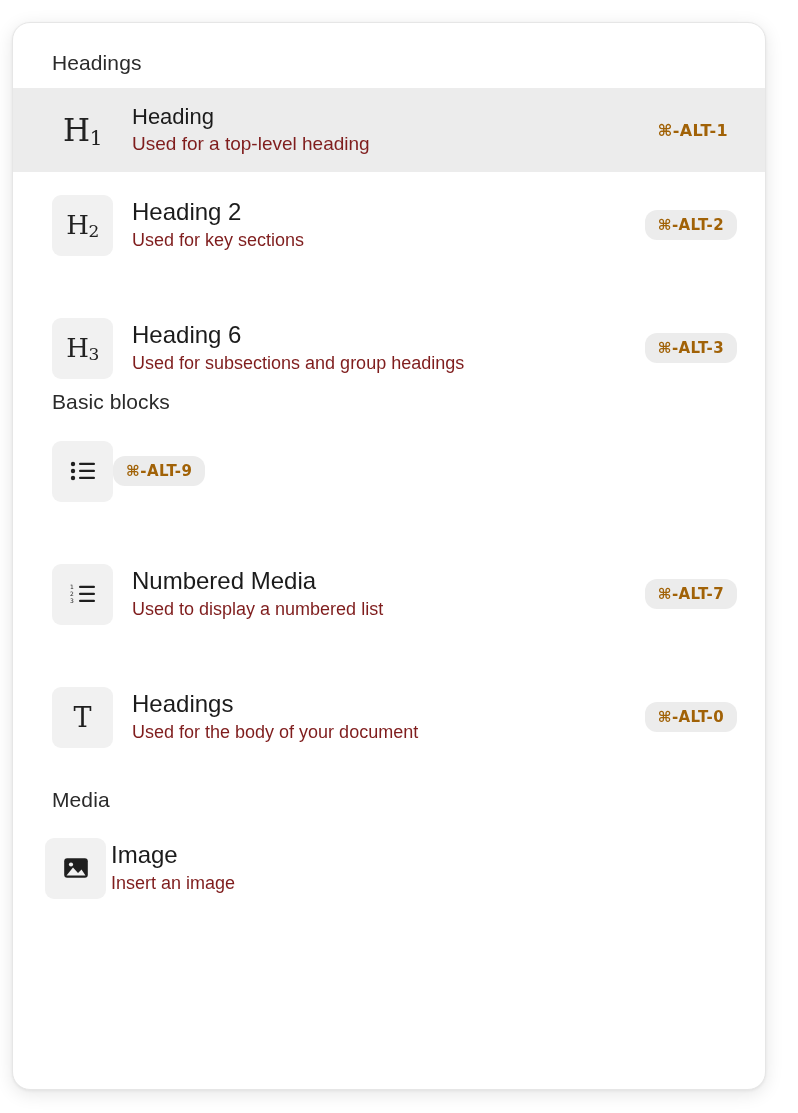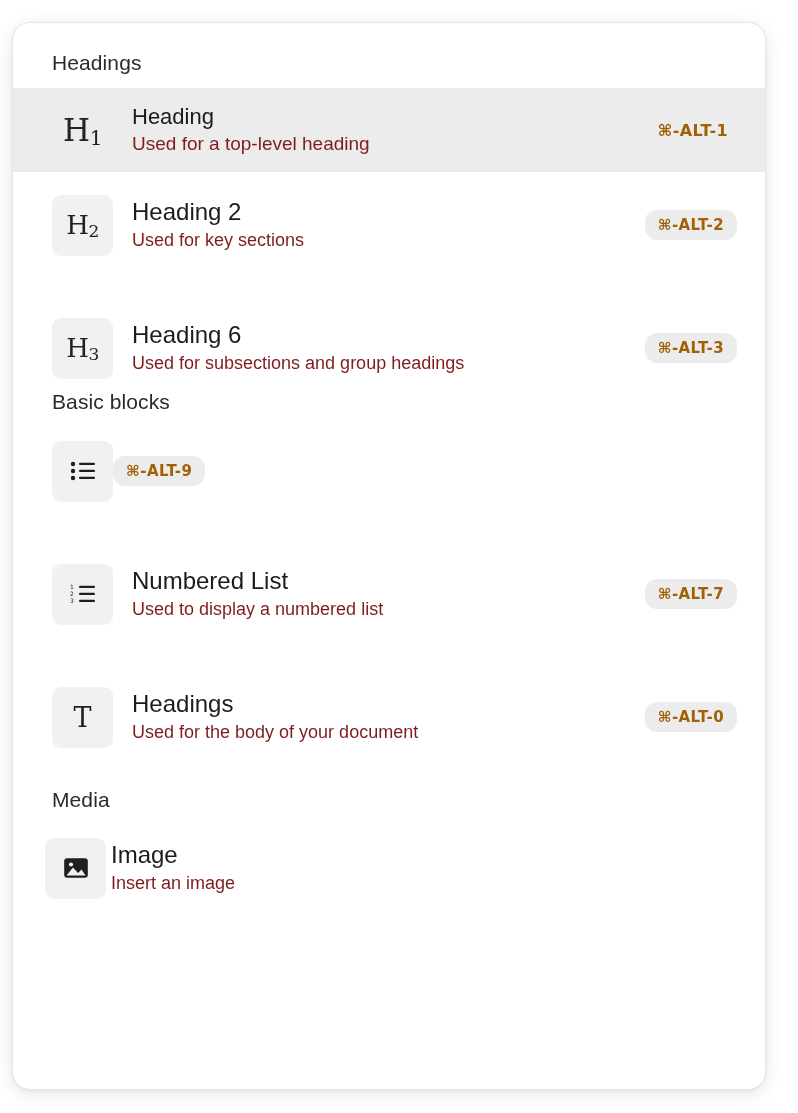--- a/index.html
+++ b/index.html
@@ -245,21 +245,21 @@
           <svg width="26" height="20" viewBox="0 0 26 20" fill="none" aria-hidden="true">
             <text x="0" y="5.4" font-family="DejaVu Sans, sans-serif" font-size="6" fill="#1f1f1f">1</text>
             <text x="0" y="12.4" font-family="DejaVu Sans, sans-serif" font-size="6" fill="#1f1f1f">2</text>
             <text x="0" y="19.4" font-family="DejaVu Sans, sans-serif" font-size="6" fill="#1f1f1f">3</text>
             <rect x="9" y="1.8" width="16" height="2.3" rx="1.1" fill="#1f1f1f"></rect>
             <rect x="9" y="8.8" width="16" height="2.3" rx="1.1" fill="#1f1f1f"></rect>
             <rect x="9" y="15.8" width="16" height="2.3" rx="1.1" fill="#1f1f1f"></rect>
           </svg>
         </span>
         <span class="texts">
-          <span class="item-title">Numbered List</span>
+          <span class="item-title">Numbered Media</span>
           <span class="item-desc">Used to display a numbered list</span>
         </span>
         <span class="shortcut">⌘-ALT-7</span>
       </li>
 
       <li class="menu-item" style="margin-top:39px;">
         <span class="icon-box">
           <span class="icon-glyph-t">T</span>
         </span>
         <span class="texts">

